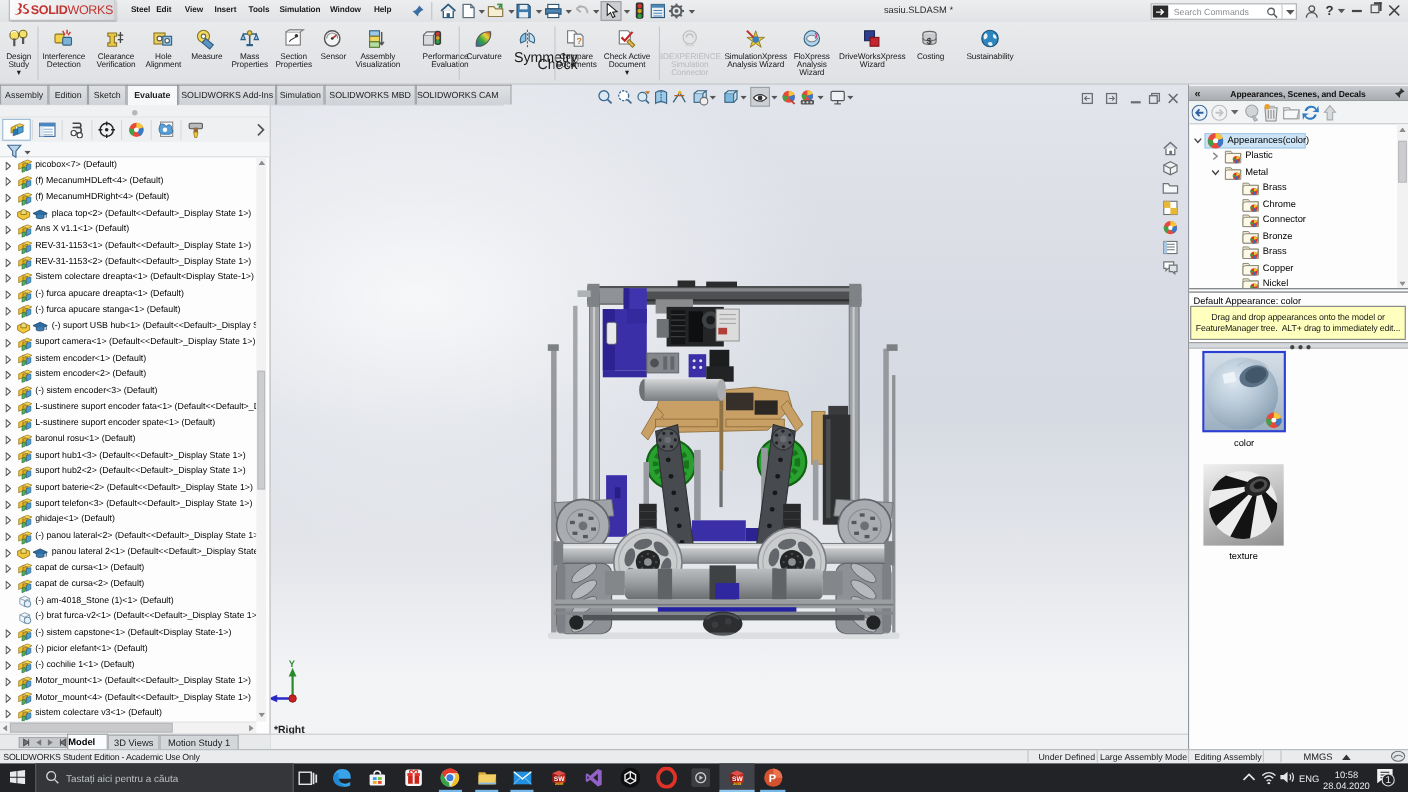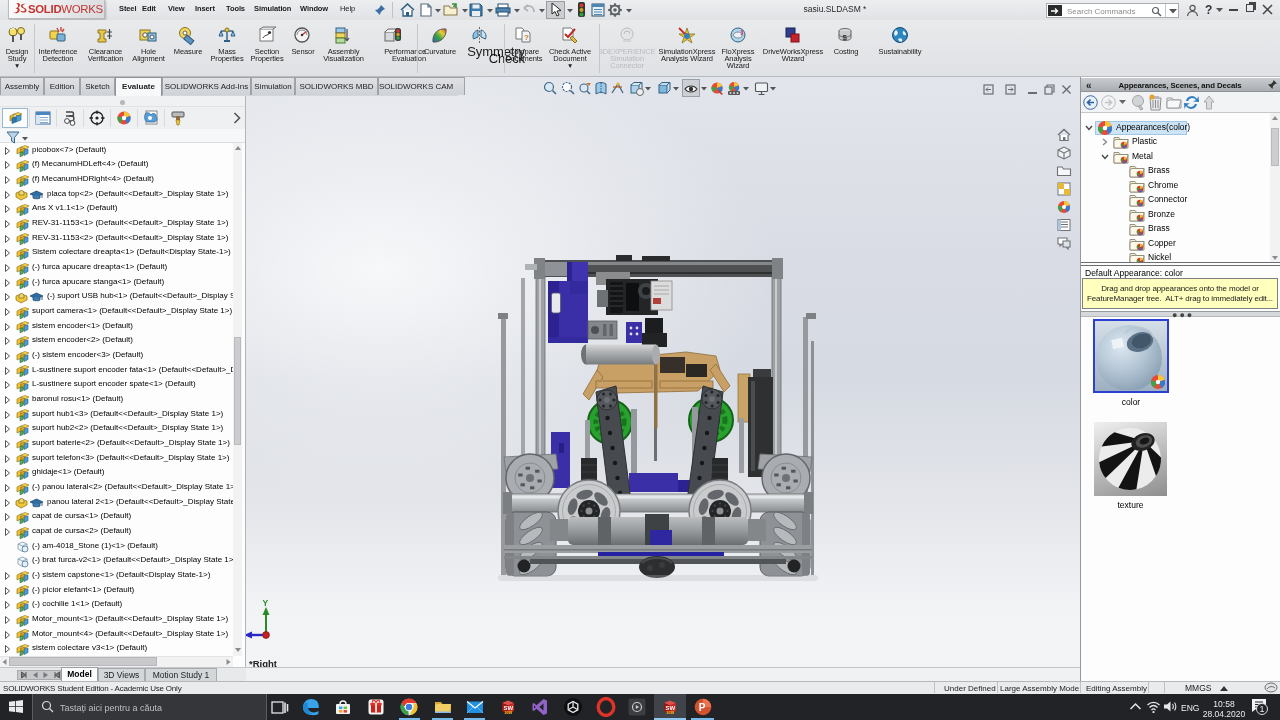--- a/index.html
+++ b/index.html
@@ -15,21 +15,21 @@
 <text x="19" y="13.1" font-size="11.4" font-weight="bold" fill="#c23431" font-family="Liberation Sans" letter-spacing="-0.3">SOLID<tspan font-weight="normal">WORKS</tspan></text>
 </svg>
   </div>
 <div class="a" style="left:119px;top:4px;font-size:7.5px;font-weight:bold;color:#1a1a1a;letter-spacing:-0.1px">Steel</div>
 <div class="a" style="left:142px;top:4px;font-size:7.5px;font-weight:bold;color:#1a1a1a;letter-spacing:-0.1px">Edit</div>
 <div class="a" style="left:168px;top:4px;font-size:7.5px;font-weight:bold;color:#1a1a1a;letter-spacing:-0.1px">View</div>
 <div class="a" style="left:195px;top:4px;font-size:7.5px;font-weight:bold;color:#1a1a1a;letter-spacing:-0.1px">Insert</div>
 <div class="a" style="left:226px;top:4px;font-size:7.5px;font-weight:bold;color:#1a1a1a;letter-spacing:-0.1px">Tools</div>
 <div class="a" style="left:254px;top:4px;font-size:7.5px;font-weight:bold;color:#1a1a1a;letter-spacing:-0.1px">Simulation</div>
 <div class="a" style="left:300px;top:4px;font-size:7.5px;font-weight:bold;color:#1a1a1a;letter-spacing:-0.1px">Window</div>
-<div class="a" style="left:340px;top:4px;font-size:7.5px;font-weight:normal;color:#1a1a1a;letter-spacing:-0.1px">Help</div>
+<div class="a" style="left:340px;top:4px;font-size:7.5px;font-weight:bold;color:#1a1a1a;letter-spacing:-0.1px">Help</div>
 <svg class="ic" style="left:374px;top:4px" width="12" height="12" viewBox="0 0 12 12">
     <path d="M7 1 L11 5 L9 6 L6.5 8.5 L6 11 L1 6 L3.5 5.5 L6 3Z" fill="#3a6ea5"></path>
   </svg>
 <div class="a" style="left:392px;top:2px;width:1px;height:16px;background:#c0c3c6"></div>
 <svg class="ic" style="left:400px;top:3px" width="15" height="14" viewBox="0 0 15 14">
     <path d="M1 7 L7.5 1 L14 7" fill="none" stroke="#2e5f80" stroke-width="1.6"></path>
     <path d="M3 7 V13 H12 V7" fill="#fff" stroke="#2e5f80" stroke-width="1.3"></path>
     <rect x="6" y="9" width="3" height="4" fill="#2e5f80"></rect>
   </svg>
 <svg class="ic" style="left:420px;top:3px" width="12" height="14" viewBox="0 0 12 14">
@@ -1114,21 +1114,21 @@
   </svg>
 <svg class="ic" style="left:30.5px;top:671px" width="8" height="8" viewBox="0 0 8 8">
     <path d="M6.5 1 L2 4 L6.5 7Z" fill="#777"></path>
   </svg>
 <svg class="ic" style="left:41.5px;top:671px" width="8" height="8" viewBox="0 0 8 8">
     <path d="M1.5 1 L6 4 L1.5 7Z" fill="#777"></path>
   </svg>
 <svg class="ic" style="left:52.5px;top:671px" width="8" height="8" viewBox="0 0 8 8">
     <path d="M2 1 V7 M2 4 L6.5 1 V7Z" stroke="#555" fill="#777" stroke-width="1"></path>
   </svg>
-<div class="a" style="left:61px;top:667px;width:37px;height:14px;background:#fbfcfd;border:1px solid #9a9da0;border-bottom:none;font-size:8.5px;font-weight:bold;text-align:center;line-height:13px">Model</div>
+<div class="a" style="left:61px;top:667px;width:37px;height:14px;background:#fbfcfd;border:1px solid #9a9da0;border-bottom:none;font-size:8.5px;font-weight:bold;text-align:left;line-height:13px">Model</div>
 <div class="a" style="left:98px;top:668px;width:47px;height:13px;background:#d4d7da;border:1px solid #a8abae;border-bottom:none;font-size:8.5px;text-align:center;line-height:12px;color:#222">3D Views</div>
 <div class="a" style="left:145px;top:668px;width:72px;height:13px;background:#d4d7da;border:1px solid #a8abae;border-bottom:none;font-size:8.5px;text-align:center;line-height:12px;color:#222">Motion Study 1</div>
 <div class="a" style="left:1080px;top:77px;width:200px;height:604px;background:#fdfdfe;border-left:1px solid #94979b"></div>
 <div class="a" style="left:1081px;top:78px;width:199px;height:14px;background:linear-gradient(#c9ccd0,#a9acb1);border-bottom:1px solid #8e9195"></div>
 <div class="a" style="left:1086px;top:80px;font-size:10px;font-weight:bold;color:#222">«</div>
 <div class="a" style="left:1100px;top:81px;width:160px;text-align:center;font-size:7.8px;font-weight:bold;color:#111;letter-spacing:-0.1px">Appearances, Scenes, and Decals</div>
 <svg class="ic" style="left:1267px;top:79px" width="11" height="11" viewBox="0 0 11 11">
     <path d="M6.5 1 L10 4.5 L8 5 L6 7 L5.5 10 L1 5.5 L4 5 L6 3Z" fill="#333"></path>
   </svg>
 <div class="a" style="left:1081px;top:92px;width:199px;height:21px;background:#f2f3f4;border-bottom:1px solid #c6c9cc"></div>

